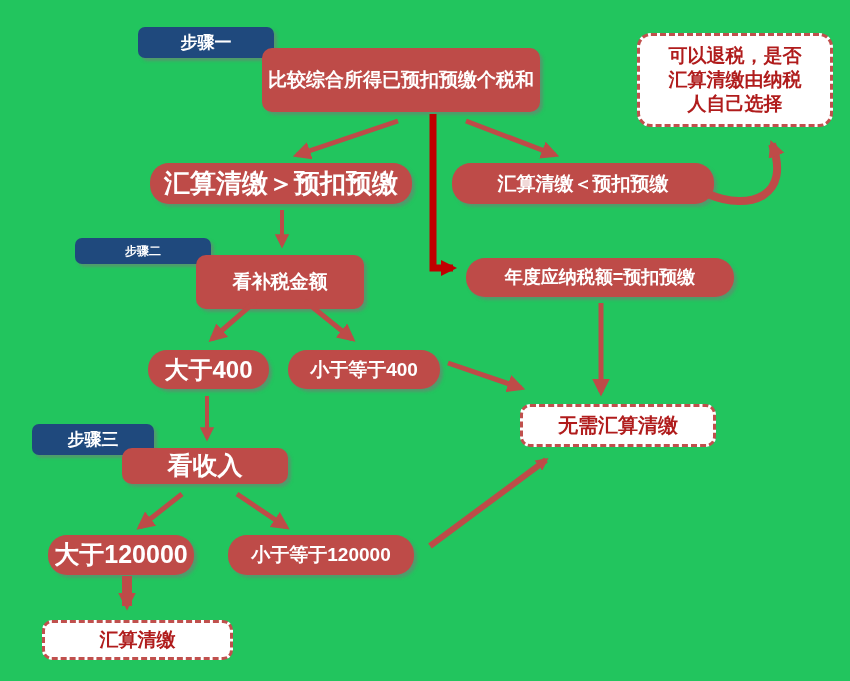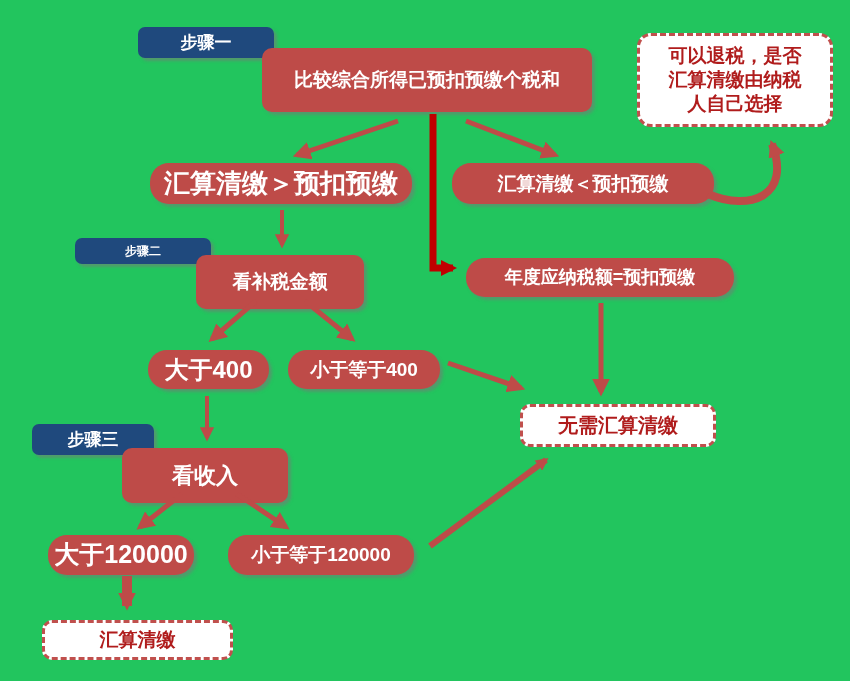--- a/index.html
+++ b/index.html
@@ -13,32 +13,32 @@
   .blue{background:#1F497D;color:#ffffff;font-weight:bold;border-radius:7px;
         box-shadow:3px 3px 3px rgba(120,120,120,0.55);z-index:2;}
   .dotted{background:#ffffff;border:3px dashed #C0504D;border-radius:10px;
           color:#B01C1C;font-weight:bold;z-index:3;}
 
   .pill{border-radius:19px;}
   .soft{border-radius:10px;}
 
   
   #step1 {left:138px;top:27px;width:136px;height:31px;font-size:17px;}
-  #main  {left:262px;top:48px;width:330px;height:64px;font-size:19px;}
+  #main  {left:262px;top:48px;width:278px;height:64px;font-size:19px;}
   #note  {left:637px;top:33px;width:196px;height:94px;font-size:19px;border-radius:14px;}
   #gt    {left:150px;top:163px;width:262px;height:41px;font-size:26px;}
   #lt    {left:452px;top:163px;width:262px;height:41px;font-size:19px;}
   #step2 {left:75px; top:238px;width:136px;height:26px;font-size:12px;}
   #taxamt{left:196px;top:255px;width:168px;height:54px;font-size:19px;}
   #annual{left:466px;top:258px;width:268px;height:39px;font-size:18px;}
   #gt400 {left:148px;top:350px;width:121px;height:39px;font-size:24px;}
   #le400 {left:288px;top:350px;width:152px;height:39px;font-size:19px;}
   #noneed{left:520px;top:404px;width:196px;height:43px;font-size:20px;}
   #step3 {left:32px; top:424px;width:122px;height:31px;font-size:17px;}
-  #income{left:122px;top:448px;width:166px;height:55px;font-size:22px;}
+  #income{left:122px;top:448px;width:166px;height:36px;font-size:25px;}
   #gt12  {left:48px; top:535px;width:146px;height:40px;font-size:25px;}
   #le12  {left:228px;top:535px;width:186px;height:40px;font-size:19px;}
   #final {left:42px; top:620px;width:191px;height:40px;font-size:19px;}
 
   #arrows{position:absolute;left:0;top:0;z-index:5;pointer-events:none;}
 </style>
 </head>
 <body>
 
 <div class="canvas">

